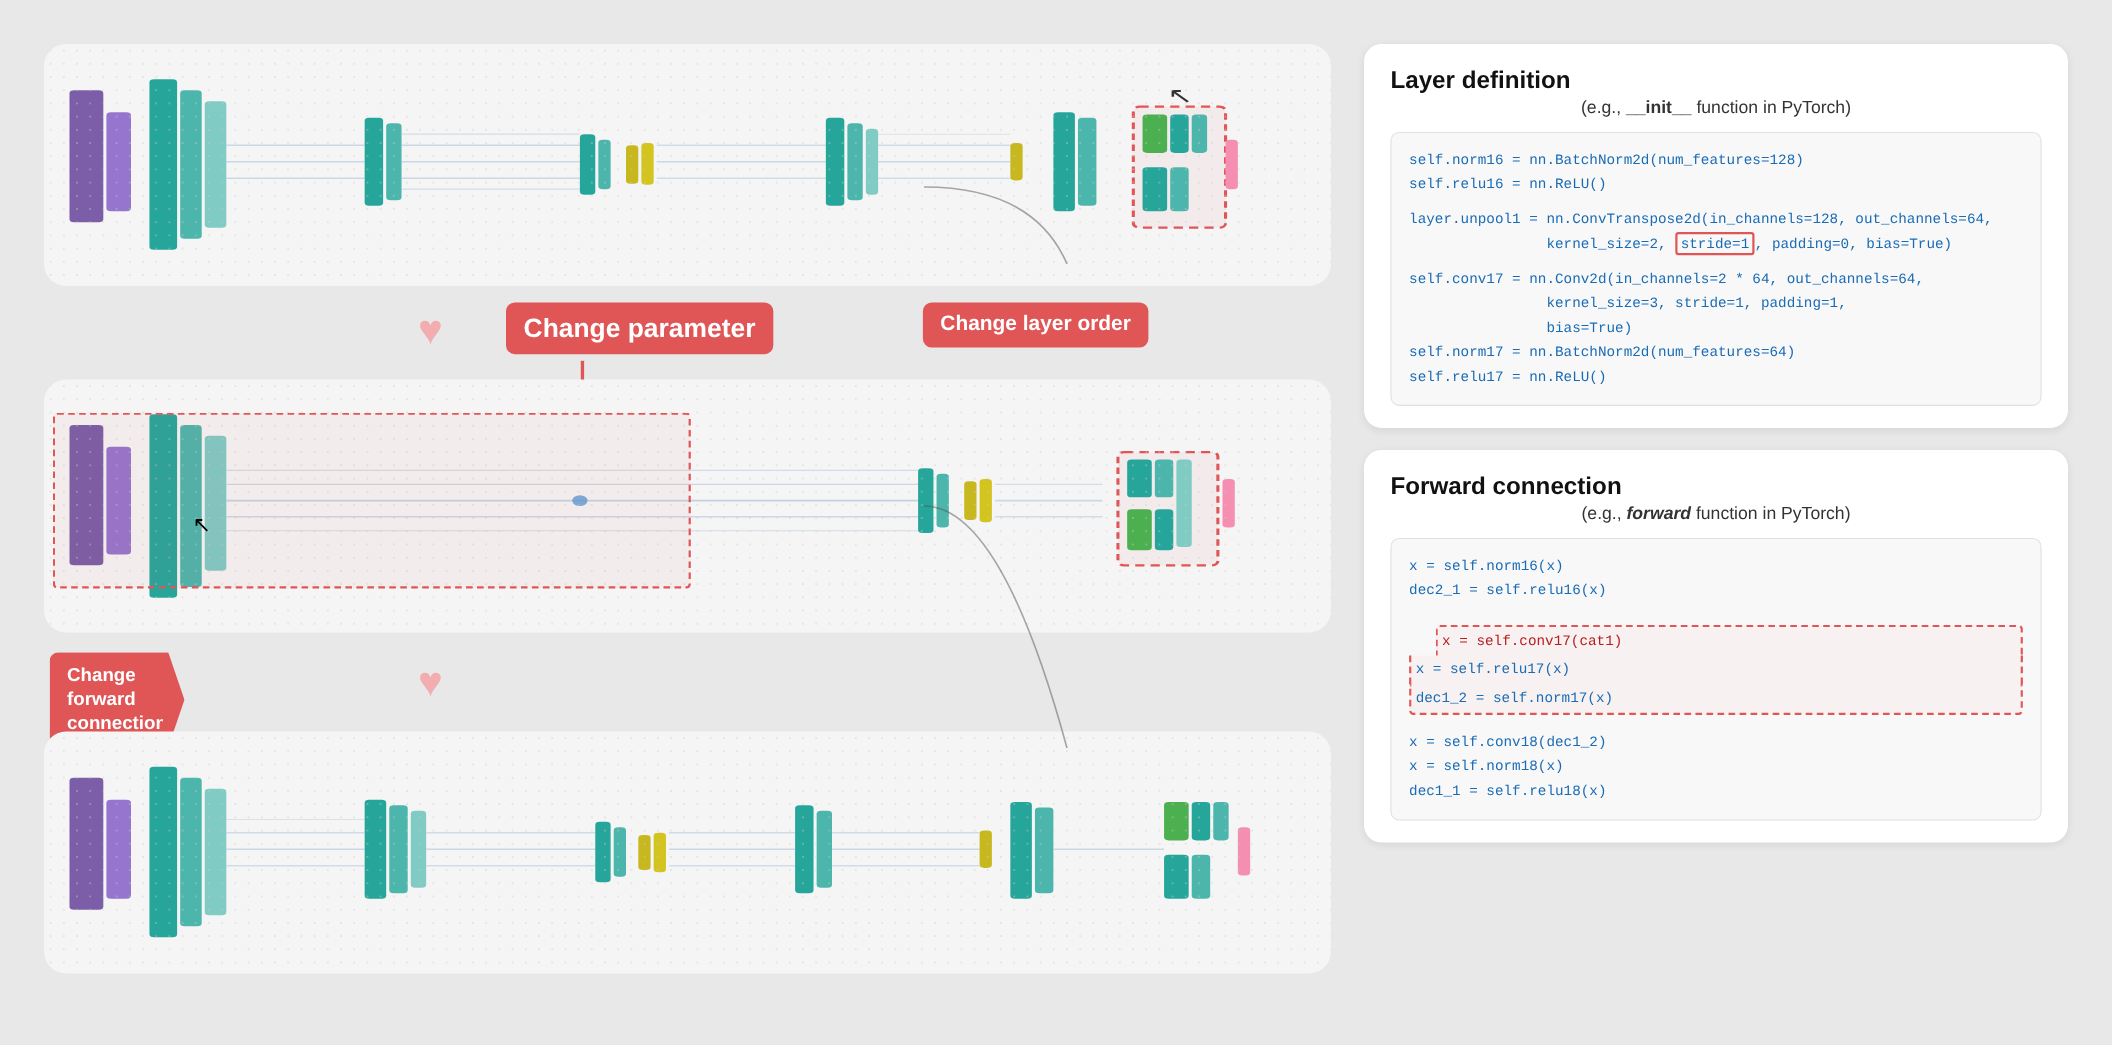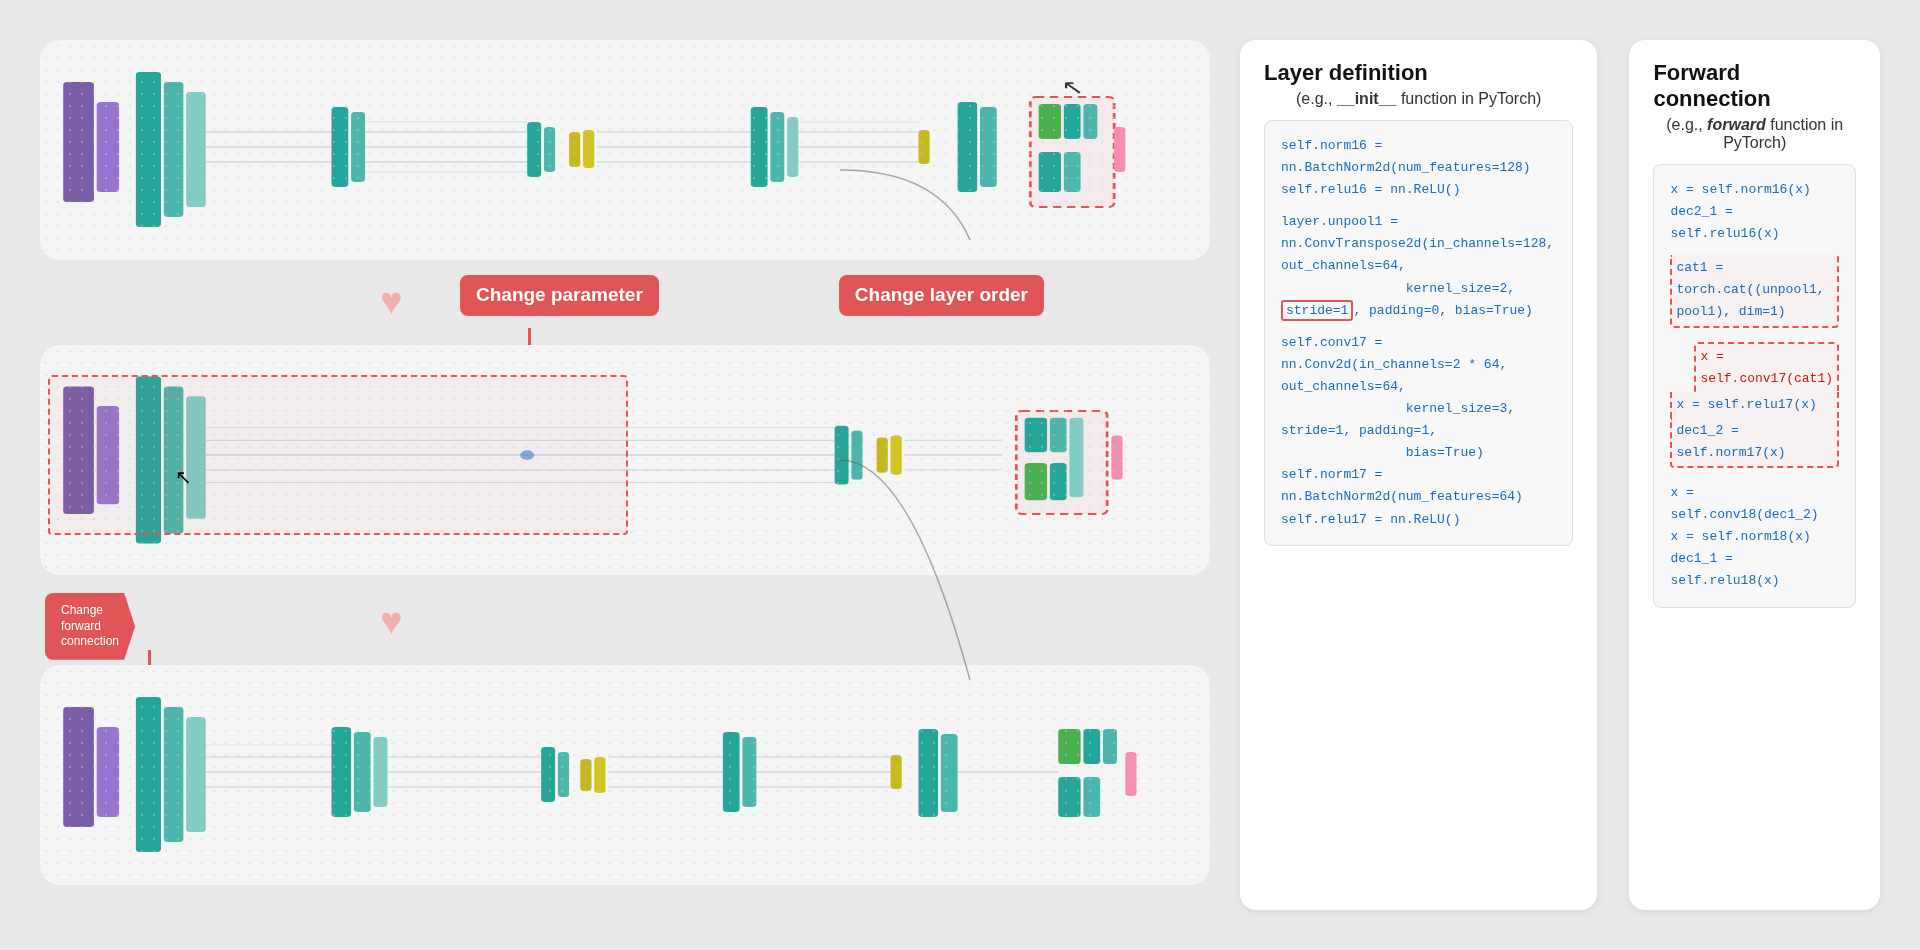--- a/index.html
+++ b/index.html
@@ -31,21 +31,22 @@
     }
     .network-card.middle {
       height: 230px;
     }
     .network-card.bottom {
       height: 220px;
     }
     .right-panel {
       width: 640px;
       display: flex;
-      gap: 32px;
+      flex-direction: column;
+      gap: 20px;
     }
     .code-section {
       background: white;
       border-radius: 16px;
       padding: 20px 24px;
       box-shadow: 0 2px 8px rgba(0,0,0,0.08);
     }
     .section-title {
       font-size: 22px;
       font-weight: bold;
@@ -173,21 +174,21 @@
         <rect x="760" y="75" width="8" height="45" rx="3" fill="#f48fb1"></rect>
 
         <text x="722" y="42" font-size="20" fill="#333">↖</text>
       </svg>
     </div>
 
     <div style="position:relative; height:70px; margin-bottom:5px;">
 
       <div style="position:absolute; left:340px; top:10px; font-size:38px; color:#f5a0a0; opacity:0.8;">♥</div>
 
-      <div style="position:absolute; left:420px; top:5px; background:#e05555; color:white; font-weight:bold; font-size:19px; padding:8px 16px; border-radius:8px; text-align:left; line-height:1.3;">
+      <div style="position:absolute; left:420px; top:5px; background:#e05555; color:white; font-weight:bold; font-size:24px; padding:8px 16px; border-radius:8px; text-align:left; line-height:1.3;">
         <span>Change
 parameter</span>
       </div>
 
       <div style="position:absolute; right:166px; top:5px; background:#e05555; color:white; font-weight:bold; font-size:19px; padding:8px 16px; border-radius:8px; text-align:center; line-height:1.3;">
         <span>Change
 layer order</span>
       </div>
 
       <div style="position:absolute; left:488px; top:58px; width:3px; height:30px; background:#e05555;"></div>
@@ -231,21 +232,21 @@
         <rect x="714" y="108" width="12" height="38" rx="3" fill="#26a69a"></rect>
         <rect x="728" y="62" width="10" height="81" rx="3" fill="#80cbc4"></rect>
         <rect x="758" y="80" width="8" height="45" rx="3" fill="#f48fb1"></rect>
       </svg>
     </div>
 
     <div style="position:relative; height:75px; margin-bottom:5px;">
 
       <div style="position:absolute; left:340px; top:15px; font-size:38px; color:#f5a0a0; opacity:0.8;">♥</div>
 
-      <div style="position:absolute; left:5px; top:8px; background:#e05555; color:white; font-weight:normal; font-size:12px; padding:10px 16px; border-radius:8px; text-align:left; line-height:1.3; clip-path: polygon(0% 0%, 88% 0%, 100% 50%, 88% 100%, 0% 100%);">
+      <div style="position:absolute; left:5px; top:8px; background:#e05555; color:white; font-weight:bold; font-size:17px; padding:10px 16px; border-radius:8px; text-align:left; line-height:1.3; clip-path: polygon(0% 0%, 88% 0%, 100% 50%, 88% 100%, 0% 100%);">
         Change<br>forward<br>connection
       </div>
 
       <div style="position:absolute; left:108px; top:65px; width:3px; height:30px; background:#e05555;"></div>
       <div style="position:absolute; left:102px; top:93px; border-left:6px solid transparent; border-right:6px solid transparent; border-top:10px solid #e05555;"></div>
     </div>
 
     <div class="network-card bottom">
       <svg width="100%" height="100%" viewBox="0 0 820 196" preserveAspectRatio="none">
         <rect x="8" y="30" width="22" height="120" rx="3" fill="#7b5ea7"></rect>
@@ -313,21 +314,20 @@
 
     <div class="code-section">
       <div class="section-title">Forward connection</div>
       <div class="section-subtitle">
         (e.g., <em>forward</em> function in PyTorch)
       </div>
       <div class="code-box">
         <span class="code-line code-blue">x = self.norm16(x)</span>
         <span class="code-line code-blue">dec2_1 = self.relu16(x)</span>
         <span class="code-gap"></span>
-        <span class="code-line" style="display:block; border: 2px dashed #e05555; border-top:none; border-radius:0 0 4px 4px; padding:2px 4px; color:#1a6bb5; background:rgba(224,85,85,0.04); margin-bottom:4px;">cat1 = torch.cat((unpool1, pool1), dim=1)</span>
         <span class="code-gap"></span>
         <span class="code-line" style="display:block; border: 2px dashed #e05555; border-bottom:none; border-radius:4px 4px 0 0; padding:2px 4px; color:#b91c1c; background:rgba(224,85,85,0.04);margin-left:24px;">x = self.conv17(cat1)</span>
         <span class="code-line" style="display:block; border-left: 2px dashed #e05555; border-right: 2px dashed #e05555; padding:2px 4px; color:#1a6bb5; background:rgba(224,85,85,0.04);">x = self.relu17(x)</span>
         <span class="code-line" style="display:block; border: 2px dashed #e05555; border-top:none; border-radius:0 0 4px 4px; padding:2px 4px; color:#1a6bb5; background:rgba(224,85,85,0.04); margin-bottom:4px;">dec1_2 = self.norm17(x)</span>
         <span class="code-gap"></span>
         <span class="code-line code-blue">x = self.conv18(dec1_2)</span>
         <span class="code-line code-blue">x = self.norm18(x)</span>
         <span class="code-line code-blue">dec1_1 = self.relu18(x)</span>
       </div>
     </div>

